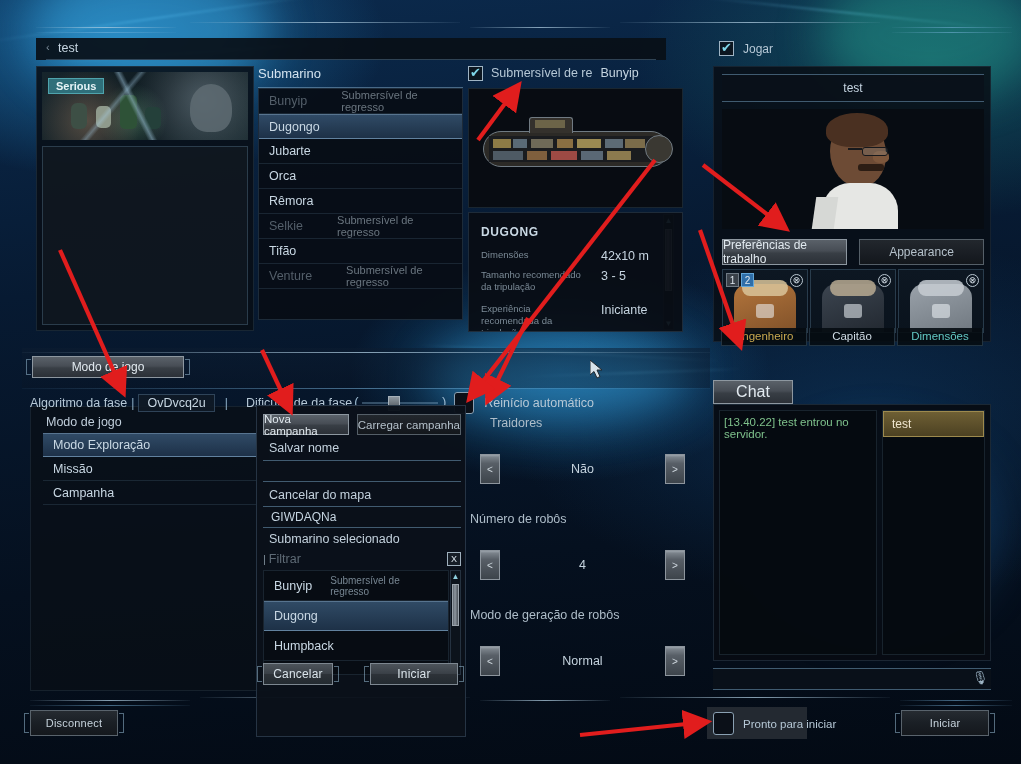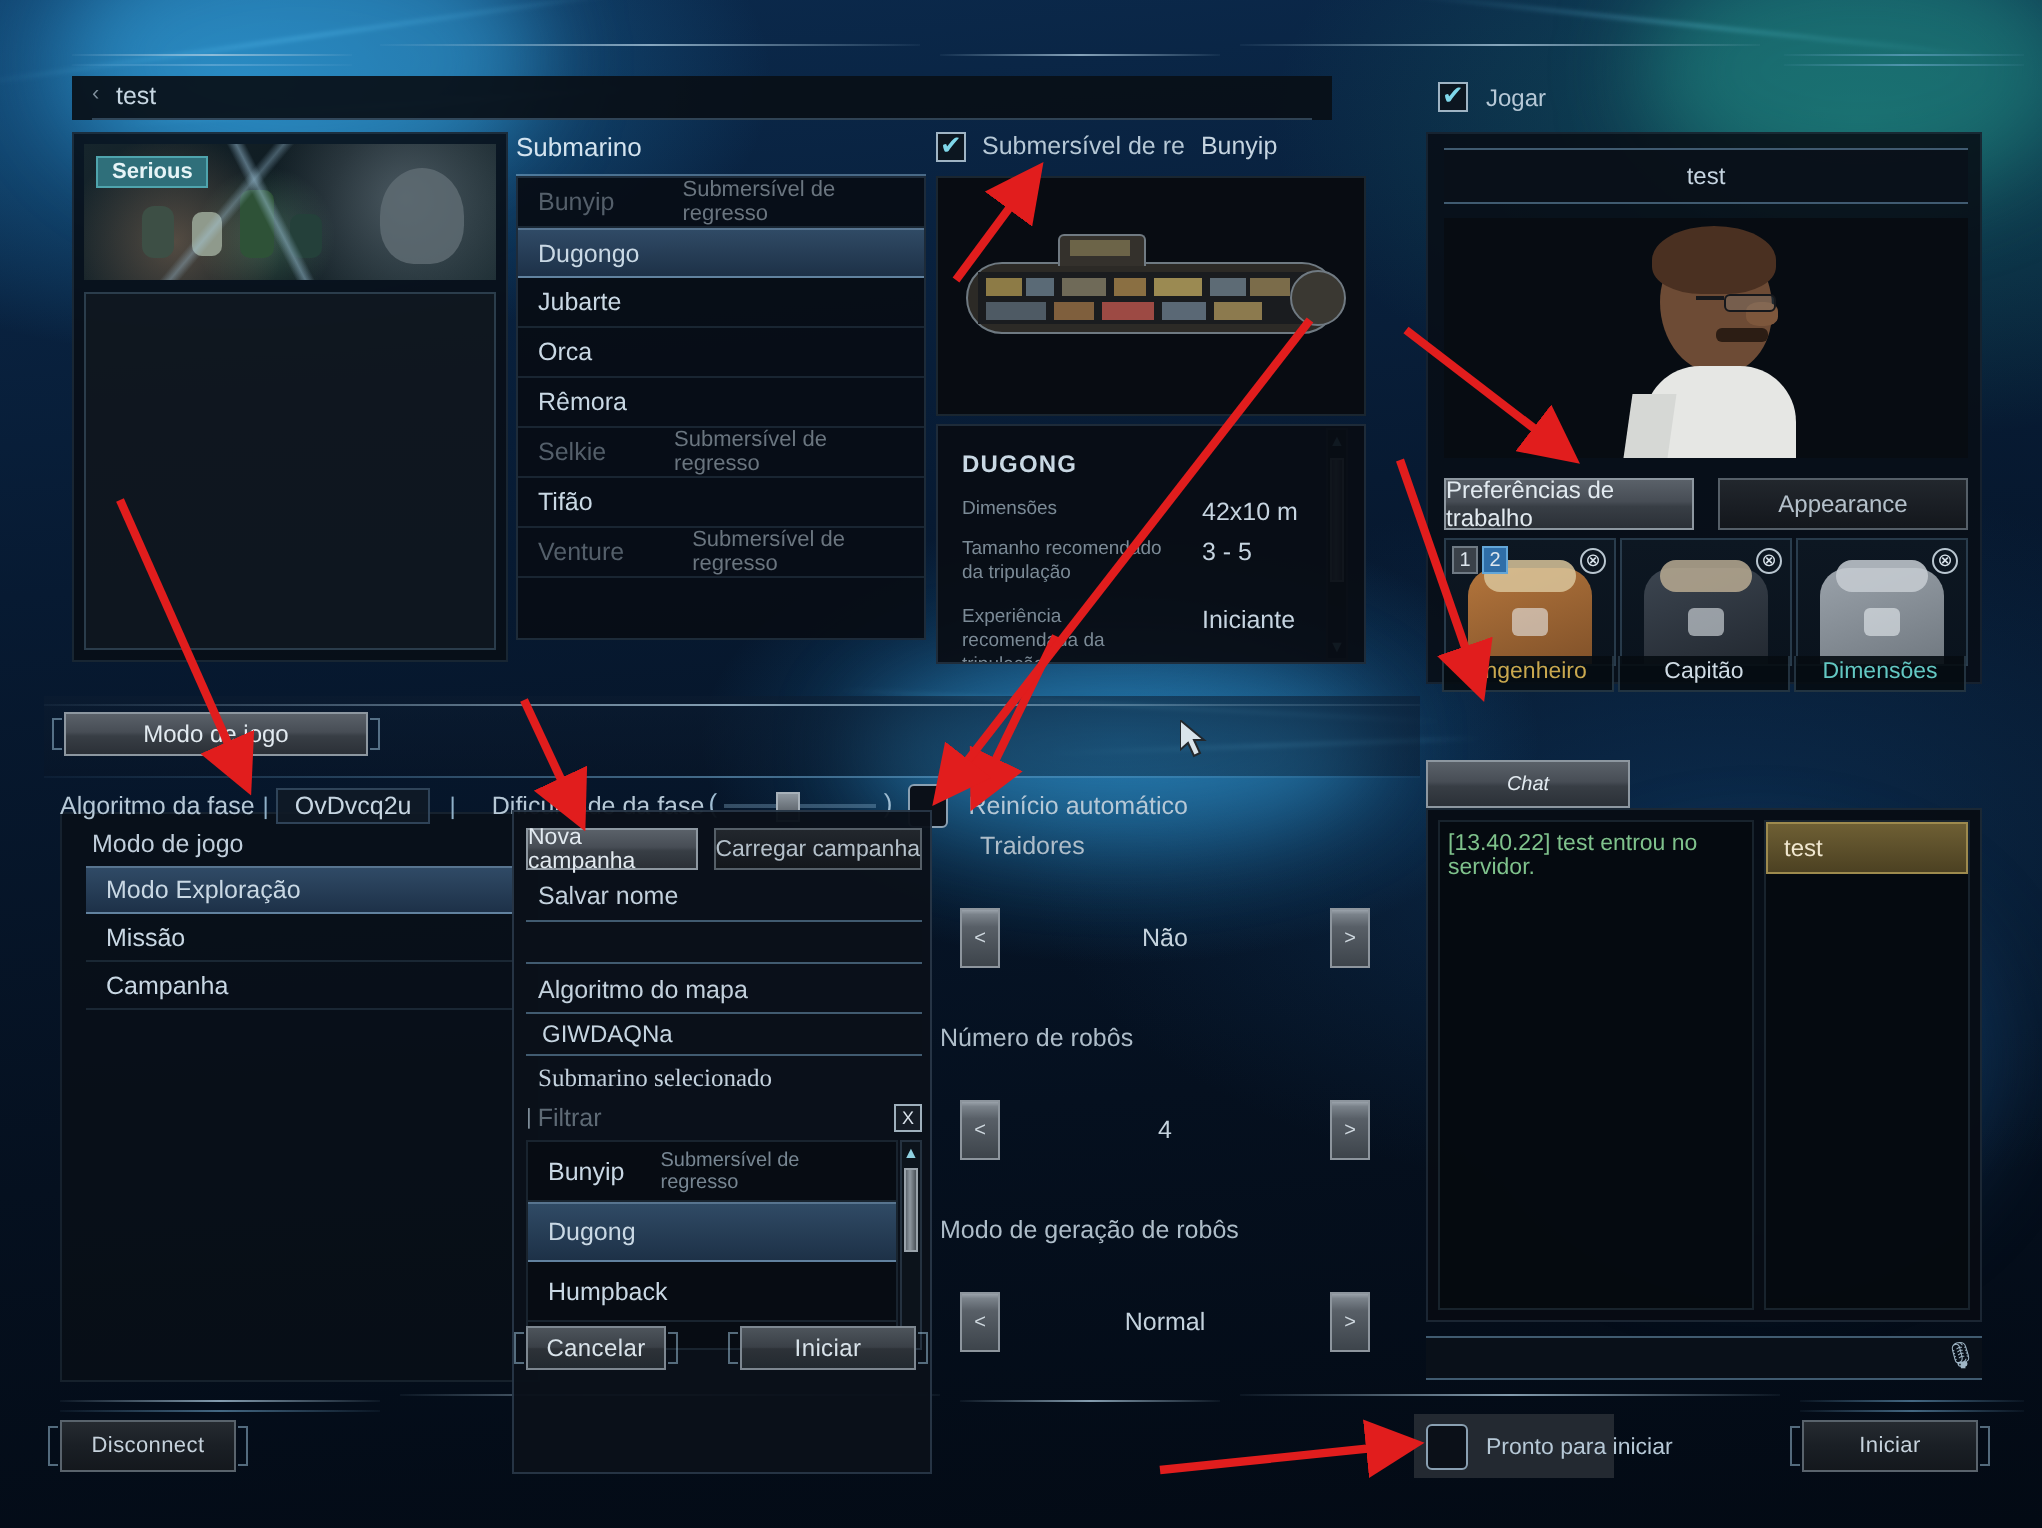--- a/index.html
+++ b/index.html
@@ -391,24 +391,24 @@
 <div class="panel" style="left:256px;top:405px;width:210px;height:332px;background:rgba(10,17,26,.97);border:1px solid rgba(120,160,195,.26);z-index:20;">
 
   <div style="position:absolute;left:6px;top:8px;width:198px;height:21px;display:flex;gap:8px;">
     <div class="tab" style="width:96px;font-size:11.5px;">Nova campanha</div>
     <div class="tab inactive" style="width:112px;font-size:11.5px;white-space:nowrap;">Carregar campanha</div>
   </div>
 
   <div class="lbl" style="position:absolute;left:12px;top:35px;font-size:12.5px;color:#c3d1dd;">Salvar nome</div>
   <div class="tfield" style="position:absolute;left:6px;top:54px;width:198px;height:22px;" placeholder=""></div>
 
-  <div class="lbl" style="position:absolute;left:12px;top:82px;font-size:12.5px;color:#c3d1dd;">Algoritmo do mapa</div>
+  <div class="lbl" style="position:absolute;left:12px;top:82px;font-size:12.5px;color:#c3d1dd;">Cancelar do mapa</div>
   <div class="tfield" style="position:absolute;left:6px;top:100px;width:198px;height:22px;">GIWDAQNa</div>
 
-  <div class="lbl" style="position:absolute;left:12px;top:126px;font-size:12.5px;color:#c3d1dd;font-family:Liberation Serif, serif;">Submarino selecionado</div>
+  <div class="lbl" style="position:absolute;left:12px;top:126px;font-size:12.5px;color:#c3d1dd;">Submarino selecionado</div>
 
   <div style="position:absolute;left:6px;top:144px;width:198px;height:18px;display:flex;align-items:center;">
     <div style="color:#7e8d99;font-size:11px;margin-right:3px;">|</div>
     <div style="flex:1;color:#5e6a75;font-size:12.5px;">Filtrar</div>
     <div style="width:14px;height:14px;border:1px solid #9fb0bd;background:#161d26;color:#dbe4ec;font-size:9px;line-height:12px;text-align:center;">X</div>
   </div>
 
   <div style="position:absolute;left:6px;top:164px;width:186px;height:105px;overflow:hidden;border:1px solid rgba(110,150,180,.18);background:rgba(7,12,19,.9);">
     <div id="camp-sub-list">
         <div class="row" style="height: 30px;">
@@ -428,21 +428,21 @@
     <div class="sarrow" style="top:0;">▲</div>
     <div class="sthumb" style="top:13px;height:42px;"></div>
     <div class="sarrow" style="bottom:0;">▼</div>
   </div>
 </div>
 
 <div class="btn btn-brackets" style="position:absolute;left:263px;top:663px;width:70px;height:22px;z-index:22;">Cancelar</div>
 <div class="btn btn-brackets" style="position:absolute;left:370px;top:663px;width:88px;height:22px;z-index:22;">Iniciar</div>
 
 <div style="position:absolute;left:713px;top:380px;width:278px;height:24px;display:flex;z-index:7;">
-  <div class="tab" style="width:102px;font-size:10px;font-style:italic;">Chat</div>
+  <div class="tab" style="width:80px;font-size:16px;">Chat</div>
 </div>
 <div class="panel" style="left:713px;top:404px;width:278px;height:257px;background:rgba(7,12,19,.94);border:1px solid rgba(110,150,180,.20);">
   <div style="position:absolute;left:5px;top:5px;width:158px;bottom:5px;border:1px solid rgba(110,150,180,.18);background:rgba(6,10,16,.9);overflow:hidden;">
     <div id="chat-msgs" style="padding:5px 4px;">
         <div class="chatmsg" style="color: rgb(127, 194, 140);">[13.40.22] test entrou no servidor.</div>
       </div>
   </div>
   <div style="position:absolute;left:168px;top:5px;right:5px;bottom:5px;border:1px solid rgba(110,150,180,.18);background:rgba(6,10,16,.9);">
     <div id="player-list">
         <div class="playerpill">test</div>

